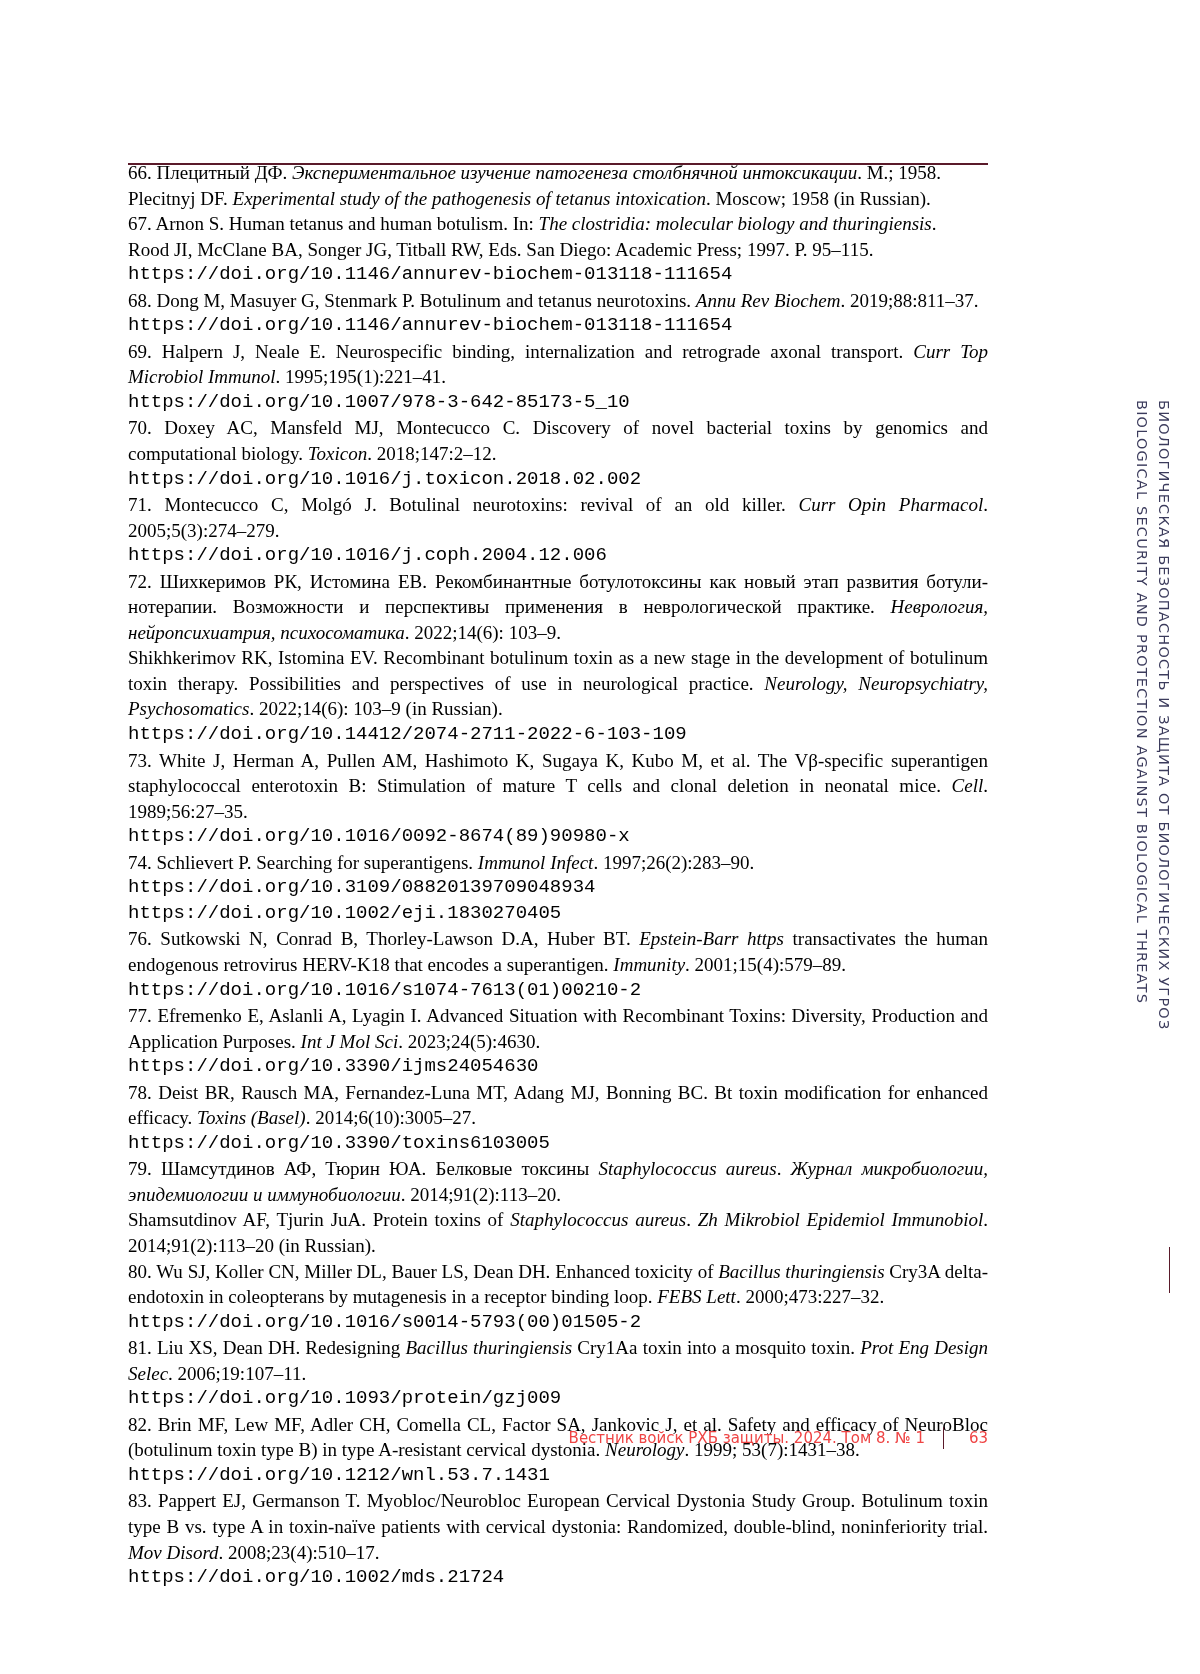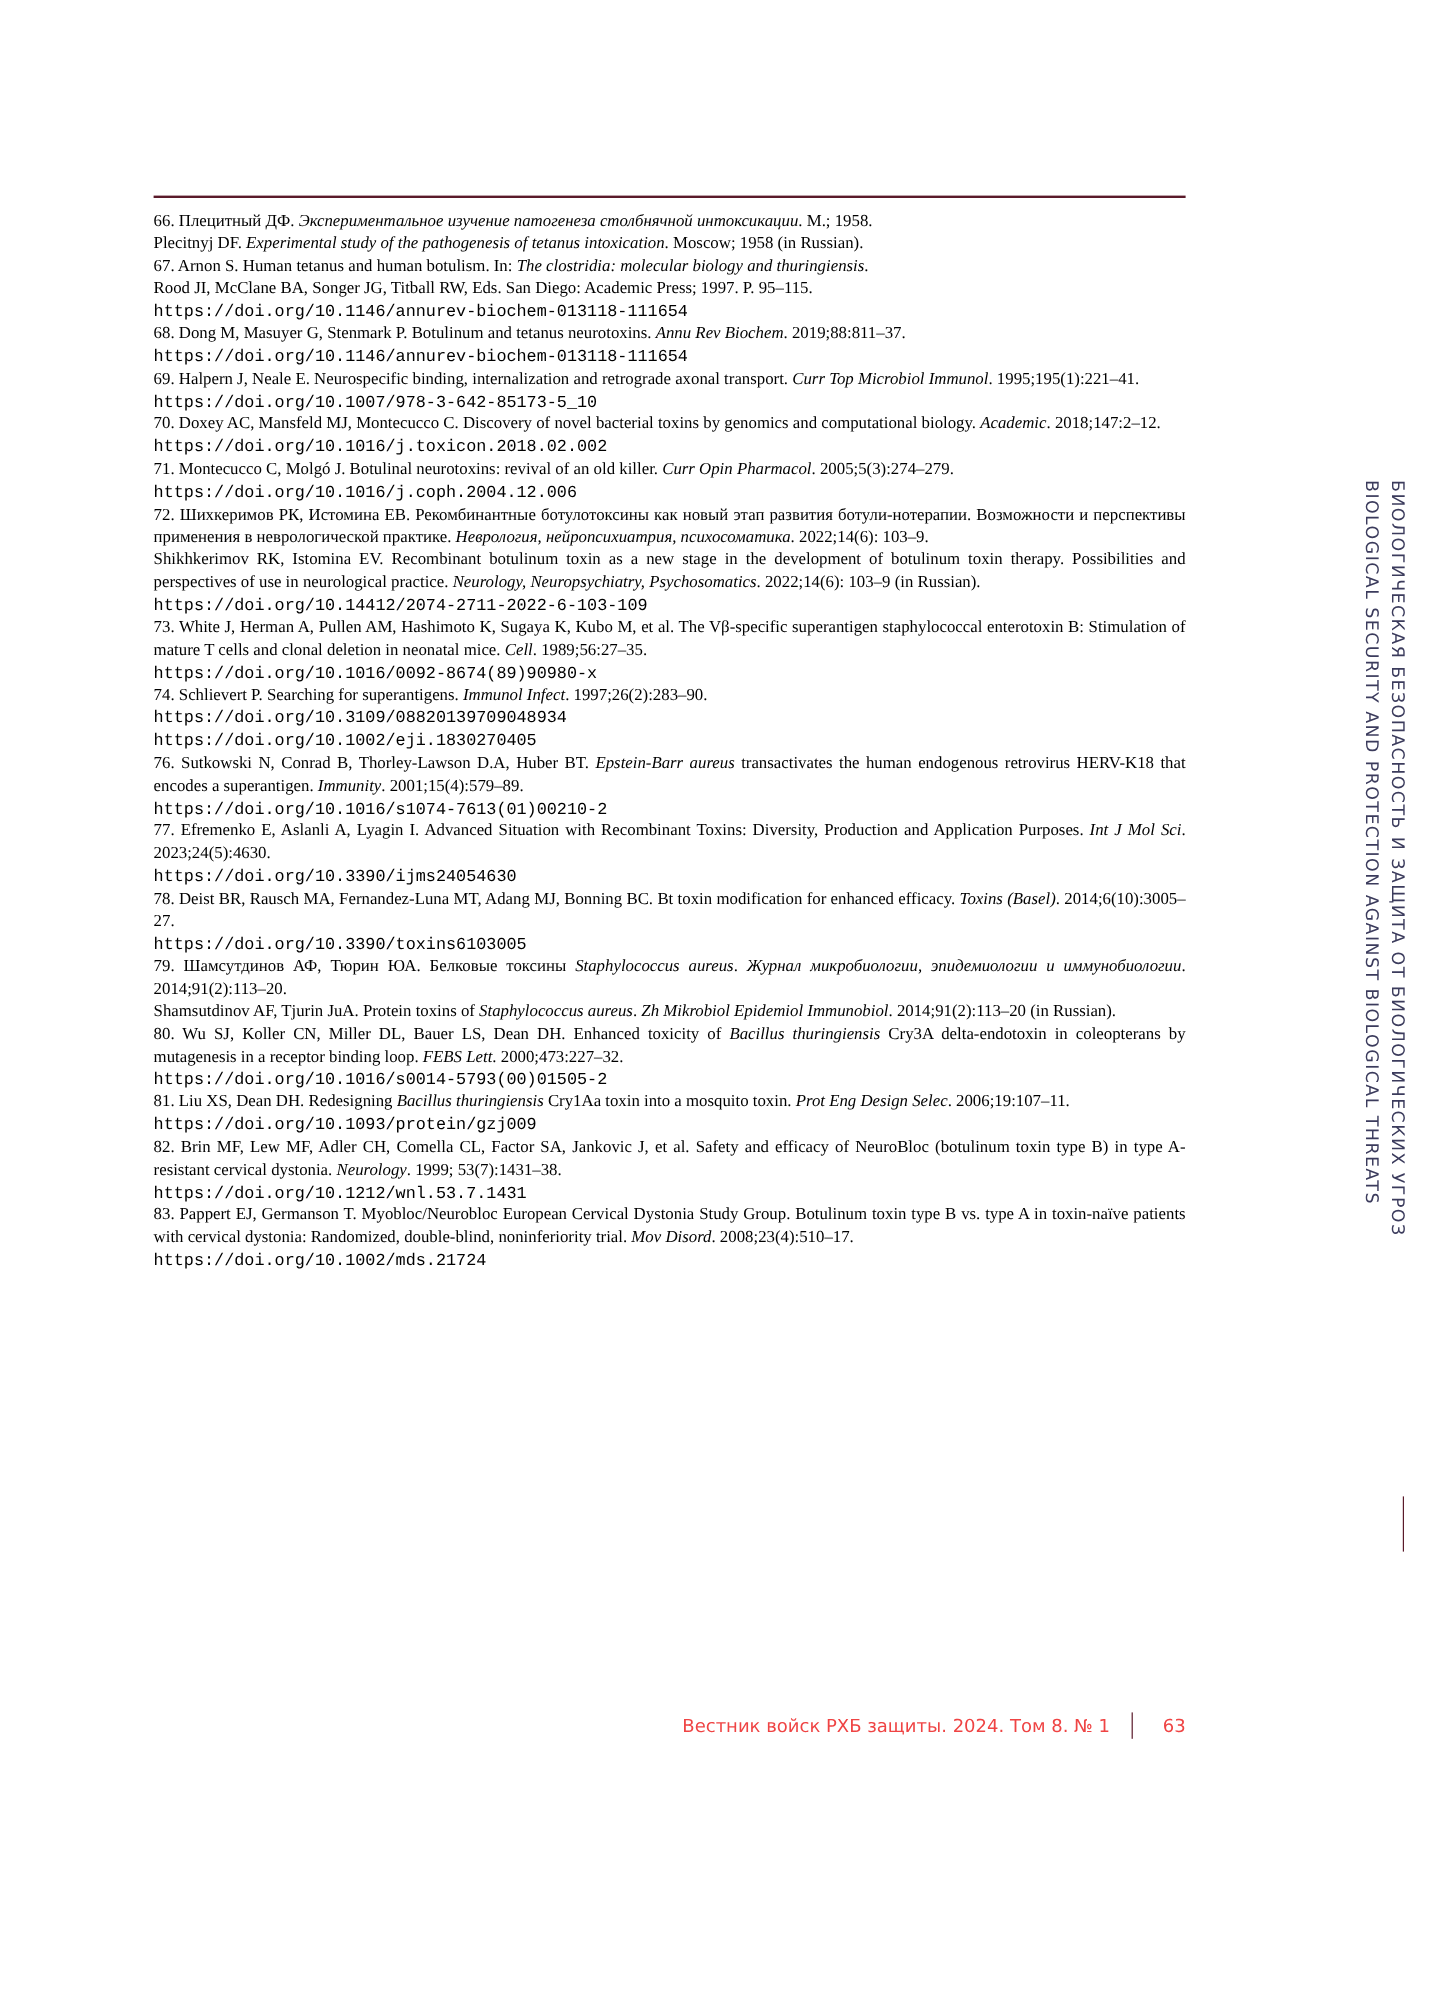--- a/index.html
+++ b/index.html
@@ -40,23 +40,23 @@
     left: 128px;
     top: 163px;
     width: 860px;
     height: 2px;
     background: #5a1a2a;
   }
   
   .content {
     position: absolute;
     left: 128px;
-    top: 176px;
-    width: 860px;
-    font-size: 14px;
+    top: 160px;
+    width: 860px;
+    font-size: 19px;
     line-height: 1.345;
     text-align: justify;
     text-justify: inter-word;
     hyphens: manual;
   }
   .content p {
     margin: 0;
     text-indent: 0;
   }
   .ref {
@@ -150,33 +150,33 @@
   <div class="content" id="reference-list">
       <p class="ref">66. Плецитный ДФ. <i>Экспериментальное изучение патогенеза столбнячной интоксикации</i>. М.; 1958.</p>
       <p class="noindent">Plecitnyj DF. <i>Experimental study of the pathogenesis of tetanus intoxication</i>. Moscow; 1958 (in Russian).</p>
       <p class="ref">67. Arnon S. Human tetanus and human botulism. In: <i>The clostridia: molecular biology and thuringiensis</i>.</p>
       <p class="noindent">Rood JI, McClane BA, Songer JG, Titball RW, Eds. San Diego: Academic Press; 1997. P. 95–115.</p>
       <p class="doi">https://doi.org/10.1146/annurev-biochem-013118-111654</p>
       <p class="ref">68. Dong M, Masuyer G, Stenmark P. Botulinum and tetanus neurotoxins. <i>Annu Rev Biochem</i>. 2019;88:811–37.</p>
       <p class="doi">https://doi.org/10.1146/annurev-biochem-013118-111654</p>
       <p class="ref">69. Halpern J, Neale E. Neurospecific binding, internalization and retrograde axonal transport. <i>Curr Top Microbiol Immunol</i>. 1995;195(1):221–41.</p>
       <p class="doi">https://doi.org/10.1007/978-3-642-85173-5_10</p>
-      <p class="ref">70. Doxey AC, Mansfeld MJ, Montecucco C. Discovery of novel bacterial toxins by genomics and computational biology. <i>Academic</i>. 2018;147:2–12.</p>
+      <p class="ref">70. Doxey AC, Mansfeld MJ, Montecucco C. Discovery of novel bacterial toxins by genomics and computational biology. <i>Toxicon</i>. 2018;147:2–12.</p>
       <p class="doi">https://doi.org/10.1016/j.toxicon.2018.02.002</p>
       <p class="ref">71. Montecucco C, Molgó J. Botulinal neurotoxins: revival of an old killer. <i>Curr Opin Pharmacol</i>. 2005;5(3):274–279.</p>
       <p class="doi">https://doi.org/10.1016/j.coph.2004.12.006</p>
       <p class="ref">72. Шихкеримов РК, Истомина ЕВ. Рекомбинантные ботулотоксины как новый этап развития ботули-нотерапии. Возможности и перспективы применения в неврологической практике. <i>Неврология, нейропсихиатрия, психосоматика</i>. 2022;14(6): 103–9.</p>
       <p class="ref">Shikhkerimov RK, Istomina EV. Recombinant botulinum toxin as a new stage in the development of botulinum toxin therapy. Possibilities and perspectives of use in neurological practice. <i>Neurology, Neuropsychiatry, Psychosomatics</i>. 2022;14(6): 103–9 (in Russian).</p>
       <p class="doi">https://doi.org/10.14412/2074-2711-2022-6-103-109</p>
       <p class="ref">73. White J, Herman A, Pullen AM, Hashimoto K, Sugaya K, Kubo M, et al. The Vβ-specific superantigen staphylococcal enterotoxin B: Stimulation of mature T cells and clonal deletion in neonatal mice. <i>Cell</i>. 1989;56:27–35.</p>
       <p class="doi">https://doi.org/10.1016/0092-8674(89)90980-x</p>
       <p class="ref">74. Schlievert P. Searching for superantigens. <i>Immunol Infect</i>. 1997;26(2):283–90.</p>
       <p class="doi">https://doi.org/10.3109/08820139709048934</p>
       <p class="doi">https://doi.org/10.1002/eji.1830270405</p>
-      <p class="ref">76. Sutkowski N, Conrad B, Thorley-Lawson D.A, Huber BT. <i>Epstein-Barr aureus</i> transactivates the human endogenous retrovirus HERV-K18 that encodes a superantigen. <i>Immunity</i>. 2001;15(4):579–89.</p>
+      <p class="ref">76. Sutkowski N, Conrad B, Thorley-Lawson D.A, Huber BT. <i>Epstein-Barr https</i> transactivates the human endogenous retrovirus HERV-K18 that encodes a superantigen. <i>Immunity</i>. 2001;15(4):579–89.</p>
       <p class="doi">https://doi.org/10.1016/s1074-7613(01)00210-2</p>
       <p class="ref">77. Efremenko E, Aslanli A, Lyagin I. Advanced Situation with Recombinant Toxins: Diversity, Production and Application Purposes. <i>Int J Mol Sci</i>. 2023;24(5):4630.</p>
       <p class="doi">https://doi.org/10.3390/ijms24054630</p>
       <p class="ref">78. Deist BR, Rausch MA, Fernandez-Luna MT, Adang MJ, Bonning BC. Bt toxin modification for enhanced efficacy. <i>Toxins (Basel)</i>. 2014;6(10):3005–27.</p>
       <p class="doi">https://doi.org/10.3390/toxins6103005</p>
       <p class="ref">79. Шамсутдинов АФ, Тюрин ЮА. Белковые токсины <i>Staphylococcus aureus</i>. <i>Журнал микробиологии, эпидемиологии и иммунобиологии</i>. 2014;91(2):113–20.</p>
       <p class="ref">Shamsutdinov AF, Tjurin JuA. Protein toxins of <i>Staphylococcus aureus</i>. <i>Zh Mikrobiol Epidemiol Immunobiol</i>. 2014;91(2):113–20 (in Russian).</p>
       <p class="ref">80. Wu SJ, Koller CN, Miller DL, Bauer LS, Dean DH. Enhanced toxicity of <i>Bacillus thuringiensis</i> Cry3A delta-endotoxin in coleopterans by mutagenesis in a receptor binding loop. <i>FEBS Lett</i>. 2000;473:227–32.</p>
       <p class="doi">https://doi.org/10.1016/s0014-5793(00)01505-2</p>
       <p class="ref">81. Liu XS, Dean DH. Redesigning <i>Bacillus thuringiensis</i> Cry1Aa toxin into a mosquito toxin. <i>Prot Eng Design Selec</i>. 2006;19:107–11.</p>

